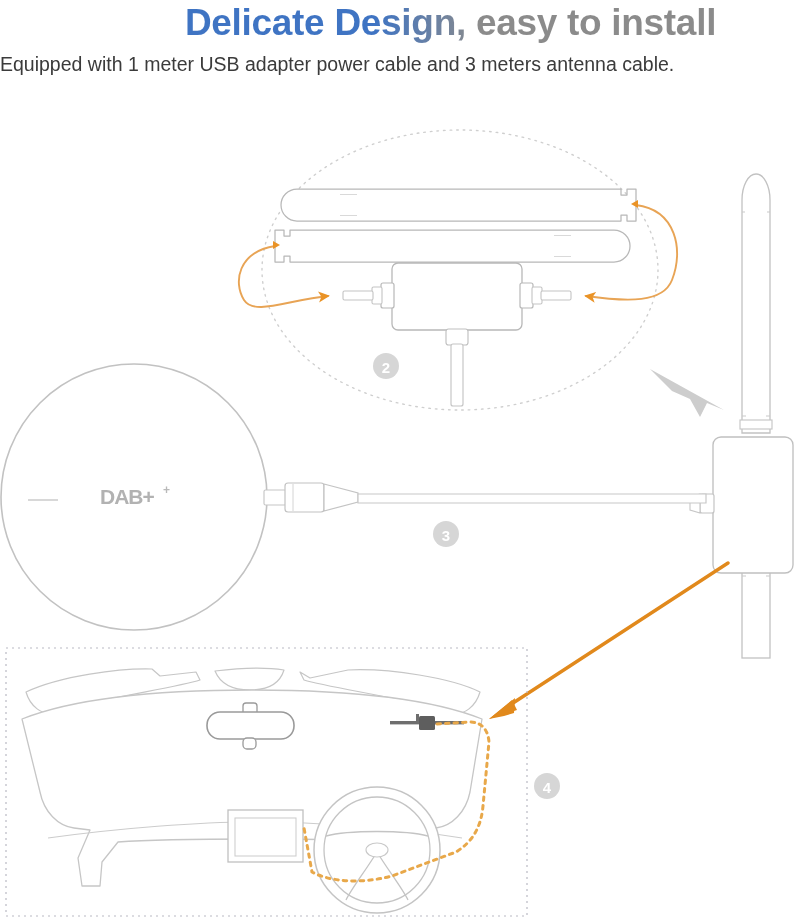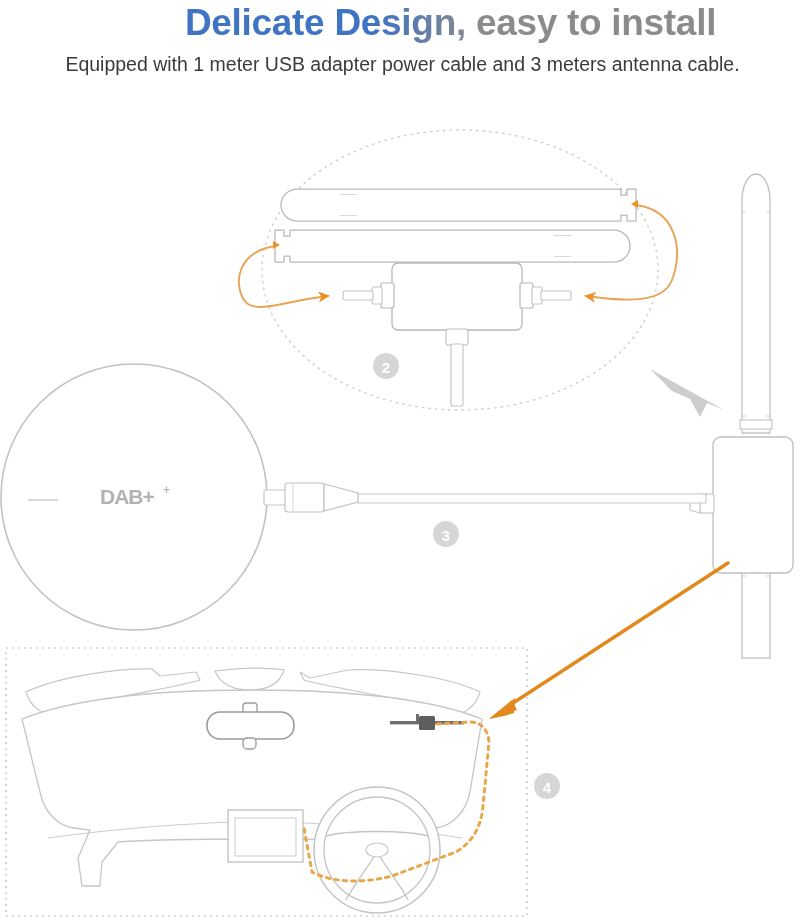--- a/index.html
+++ b/index.html
@@ -17,21 +17,21 @@
     font-size:37px;font-weight:bold;line-height:42px;
     letter-spacing:-0.3px;
     font-family:"Liberation Sans","DejaVu Sans",sans-serif;
     background:linear-gradient(90deg,#3f74c3 0%,#3f74c3 44%,#8b8b8b 56%,#8b8b8b 100%);
     -webkit-background-clip:text;background-clip:text;
     color:transparent;-webkit-text-fill-color:transparent;
     white-space:nowrap;
     padding-left:48px;
   }
   .subtitle{
-    position:absolute;left:0;top:52px;width:805px;text-align:center;
+    position:absolute;left:0;top:52px;width:805px;
     font-size:19.5px;color:#3b3b3b;line-height:24px;white-space:nowrap;
   }
 
   
   svg.canvas{position:absolute;left:0;top:0;width:805px;height:924px;}
 
   .badge-txt{
     font-family:"Liberation Sans","DejaVu Sans",sans-serif;
     font-size:15px;font-weight:bold;fill:#ffffff;
     text-anchor:middle;dominant-baseline:central;

